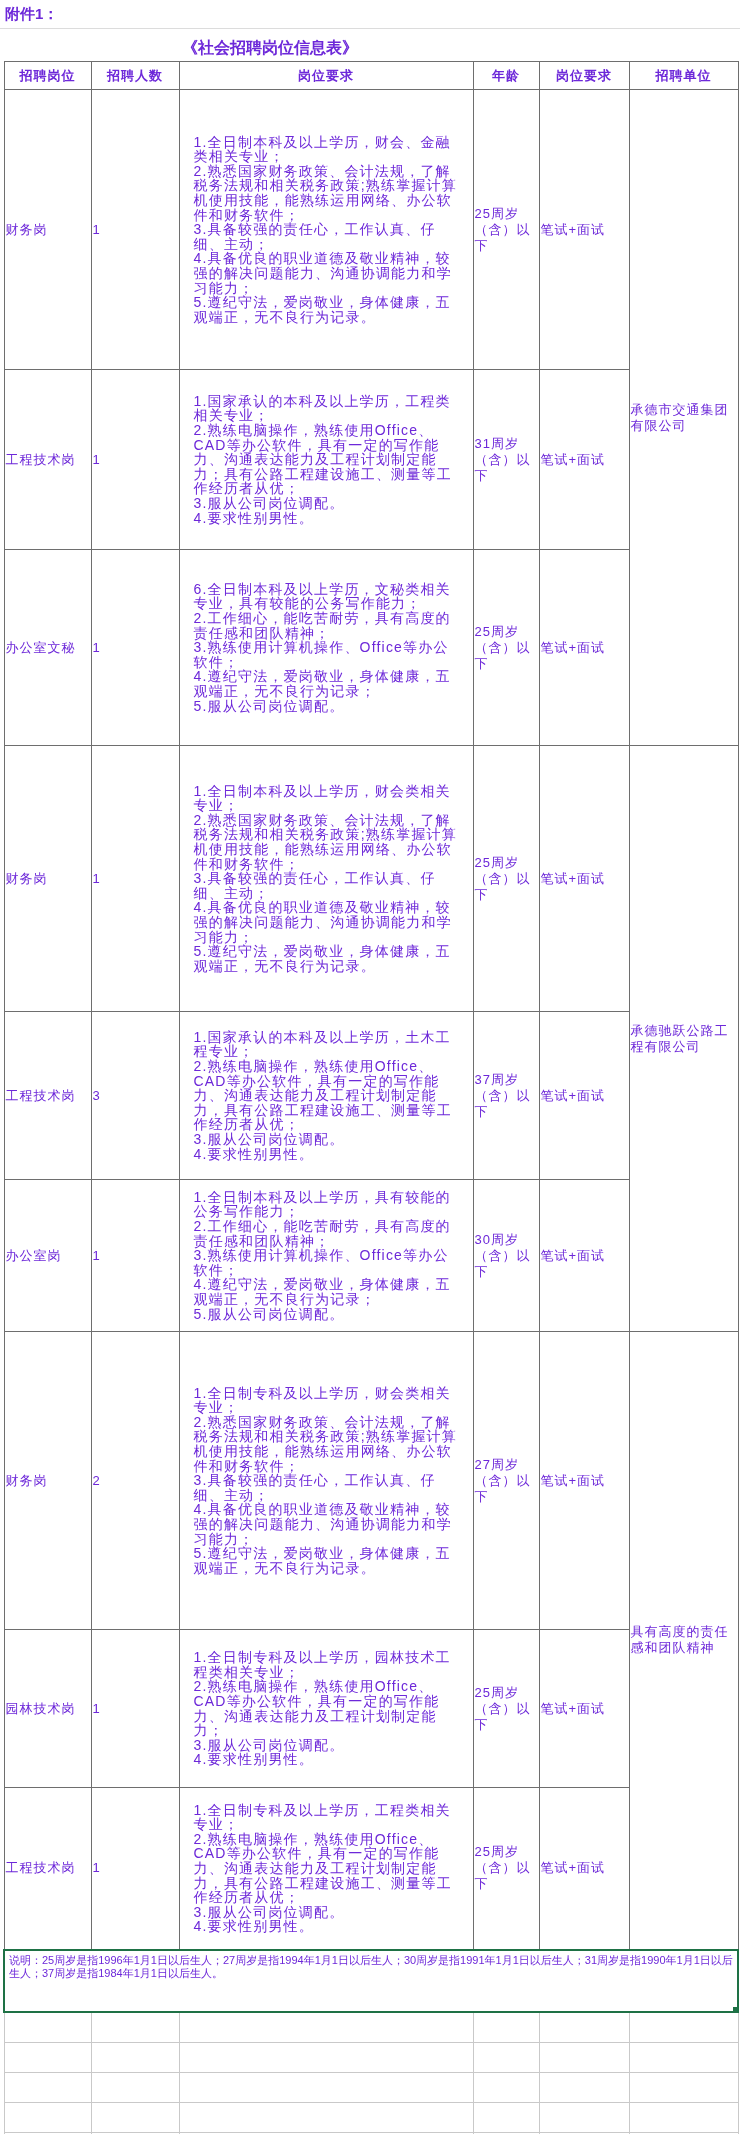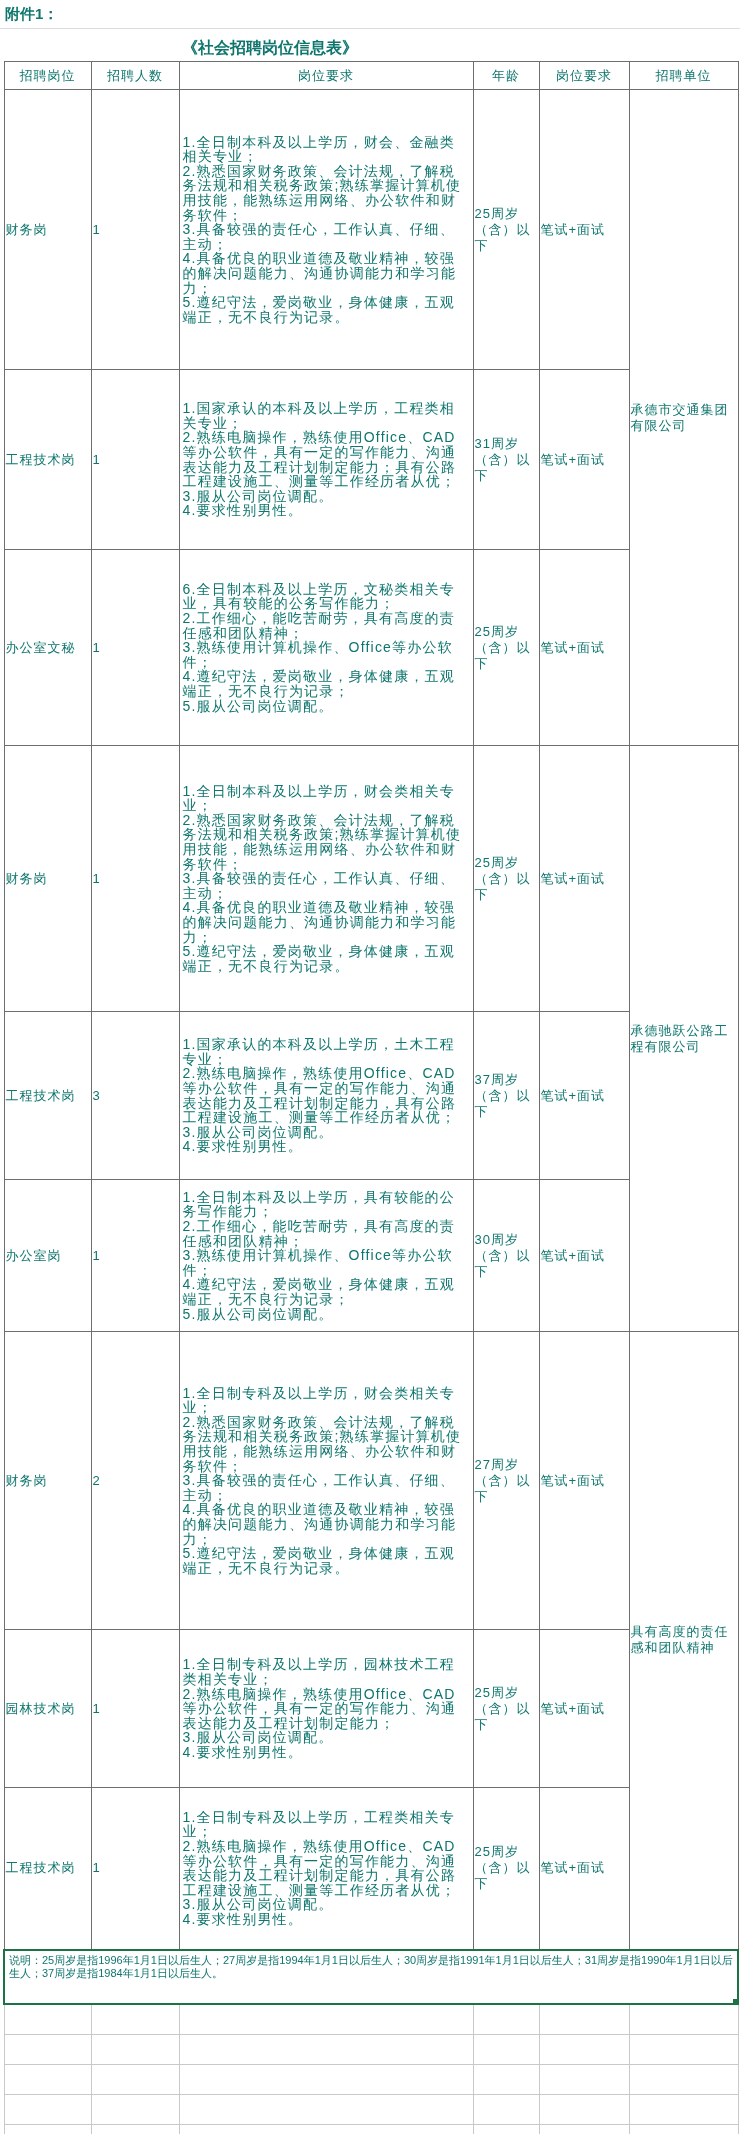--- a/index.html
+++ b/index.html
@@ -1,24 +1,24 @@
 <!DOCTYPE html>
 <html><head>
 <meta charset="utf-8">
 <style>
   html,body{margin:0;padding:0;background:#fff;}
   .page{width:740px;height:2134px;background:#ffffff;position:relative;overflow:hidden;
-        font-family:"Liberation Sans","DejaVu Sans",sans-serif;color:#0f766e;}
+        font-family:"Liberation Sans","DejaVu Sans",sans-serif;color:#6d28d9;}
   .attachment{font-weight:bold;font-size:15px;padding:5px 0 4px 5px;border-bottom:1px solid #dcdcdc;}
   .title{font-size:16px;font-weight:bold;text-align:center;height:26px;line-height:26px;width:540px;margin-top:6px;}
   table.info{border-collapse:collapse;table-layout:fixed;margin-left:3px;width:734px;}
   table.info th, table.info td{border:1px solid #6e6e6e;overflow:hidden;}
-  table.info th{font-weight:normal;font-size:13px;height:25px;background:#fff;letter-spacing:1px;}
+  table.info th{font-weight:bold;font-size:13px;height:25px;background:#fff;letter-spacing:1px;}
   td.c{text-align:left;font-size:13px;letter-spacing:1px;line-height:16px;padding:1px;}
-  td.req{font-size:14px;letter-spacing:1.2px;line-height:14.6px;padding:2px 3px;
+  td.req{font-size:14px;letter-spacing:1.2px;line-height:14.6px;padding:2px 14px;
          white-space:pre-line;text-align:left;vertical-align:middle;}
   tr.note-row td{border:2px solid #1e7145;font-size:11px;line-height:13px;letter-spacing:0;
          padding:3px 4px;vertical-align:top;position:relative;}
   .fill-handle{position:absolute;right:-3px;bottom:-3px;width:6px;height:6px;
          background:#1e7145;border:1px solid #ffffff;}
   tr.empty-row td{border:1px solid #c9c9c9;height:27px;}
 </style>
 </head>
 <body>
 
@@ -137,21 +137,21 @@
         <tr style="height: 162px;">
           <td class="c">工程技术岗</td>
           <td class="c">1</td>
           <td class="req">1.全日制专科及以上学历，工程类相关专业；
 2.熟练电脑操作，熟练使用Office、CAD等办公软件，具有一定的写作能力、沟通表达能力及工程计划制定能力，具有公路工程建设施工、测量等工作经历者从优；
 3.服从公司岗位调配。
 4.要求性别男性。</td>
           <td class="c">25周岁（含）以下</td>
           <td class="c">笔试+面试</td>
         </tr>
-        <tr class="note-row" style="height: 54px;">
+        <tr class="note-row" style="height: 62px;">
           <td colspan="6">说明：25周岁是指1996年1月1日以后生人；27周岁是指1994年1月1日以后生人；30周岁是指1991年1月1日以后生人；31周岁是指1990年1月1日以后生人；37周岁是指1984年1月1日以后生人。<div class="fill-handle"></div></td>
         </tr>
         <tr class="empty-row">
           <td></td>
           <td></td>
           <td></td>
           <td></td>
           <td></td>
           <td></td>
         </tr>

